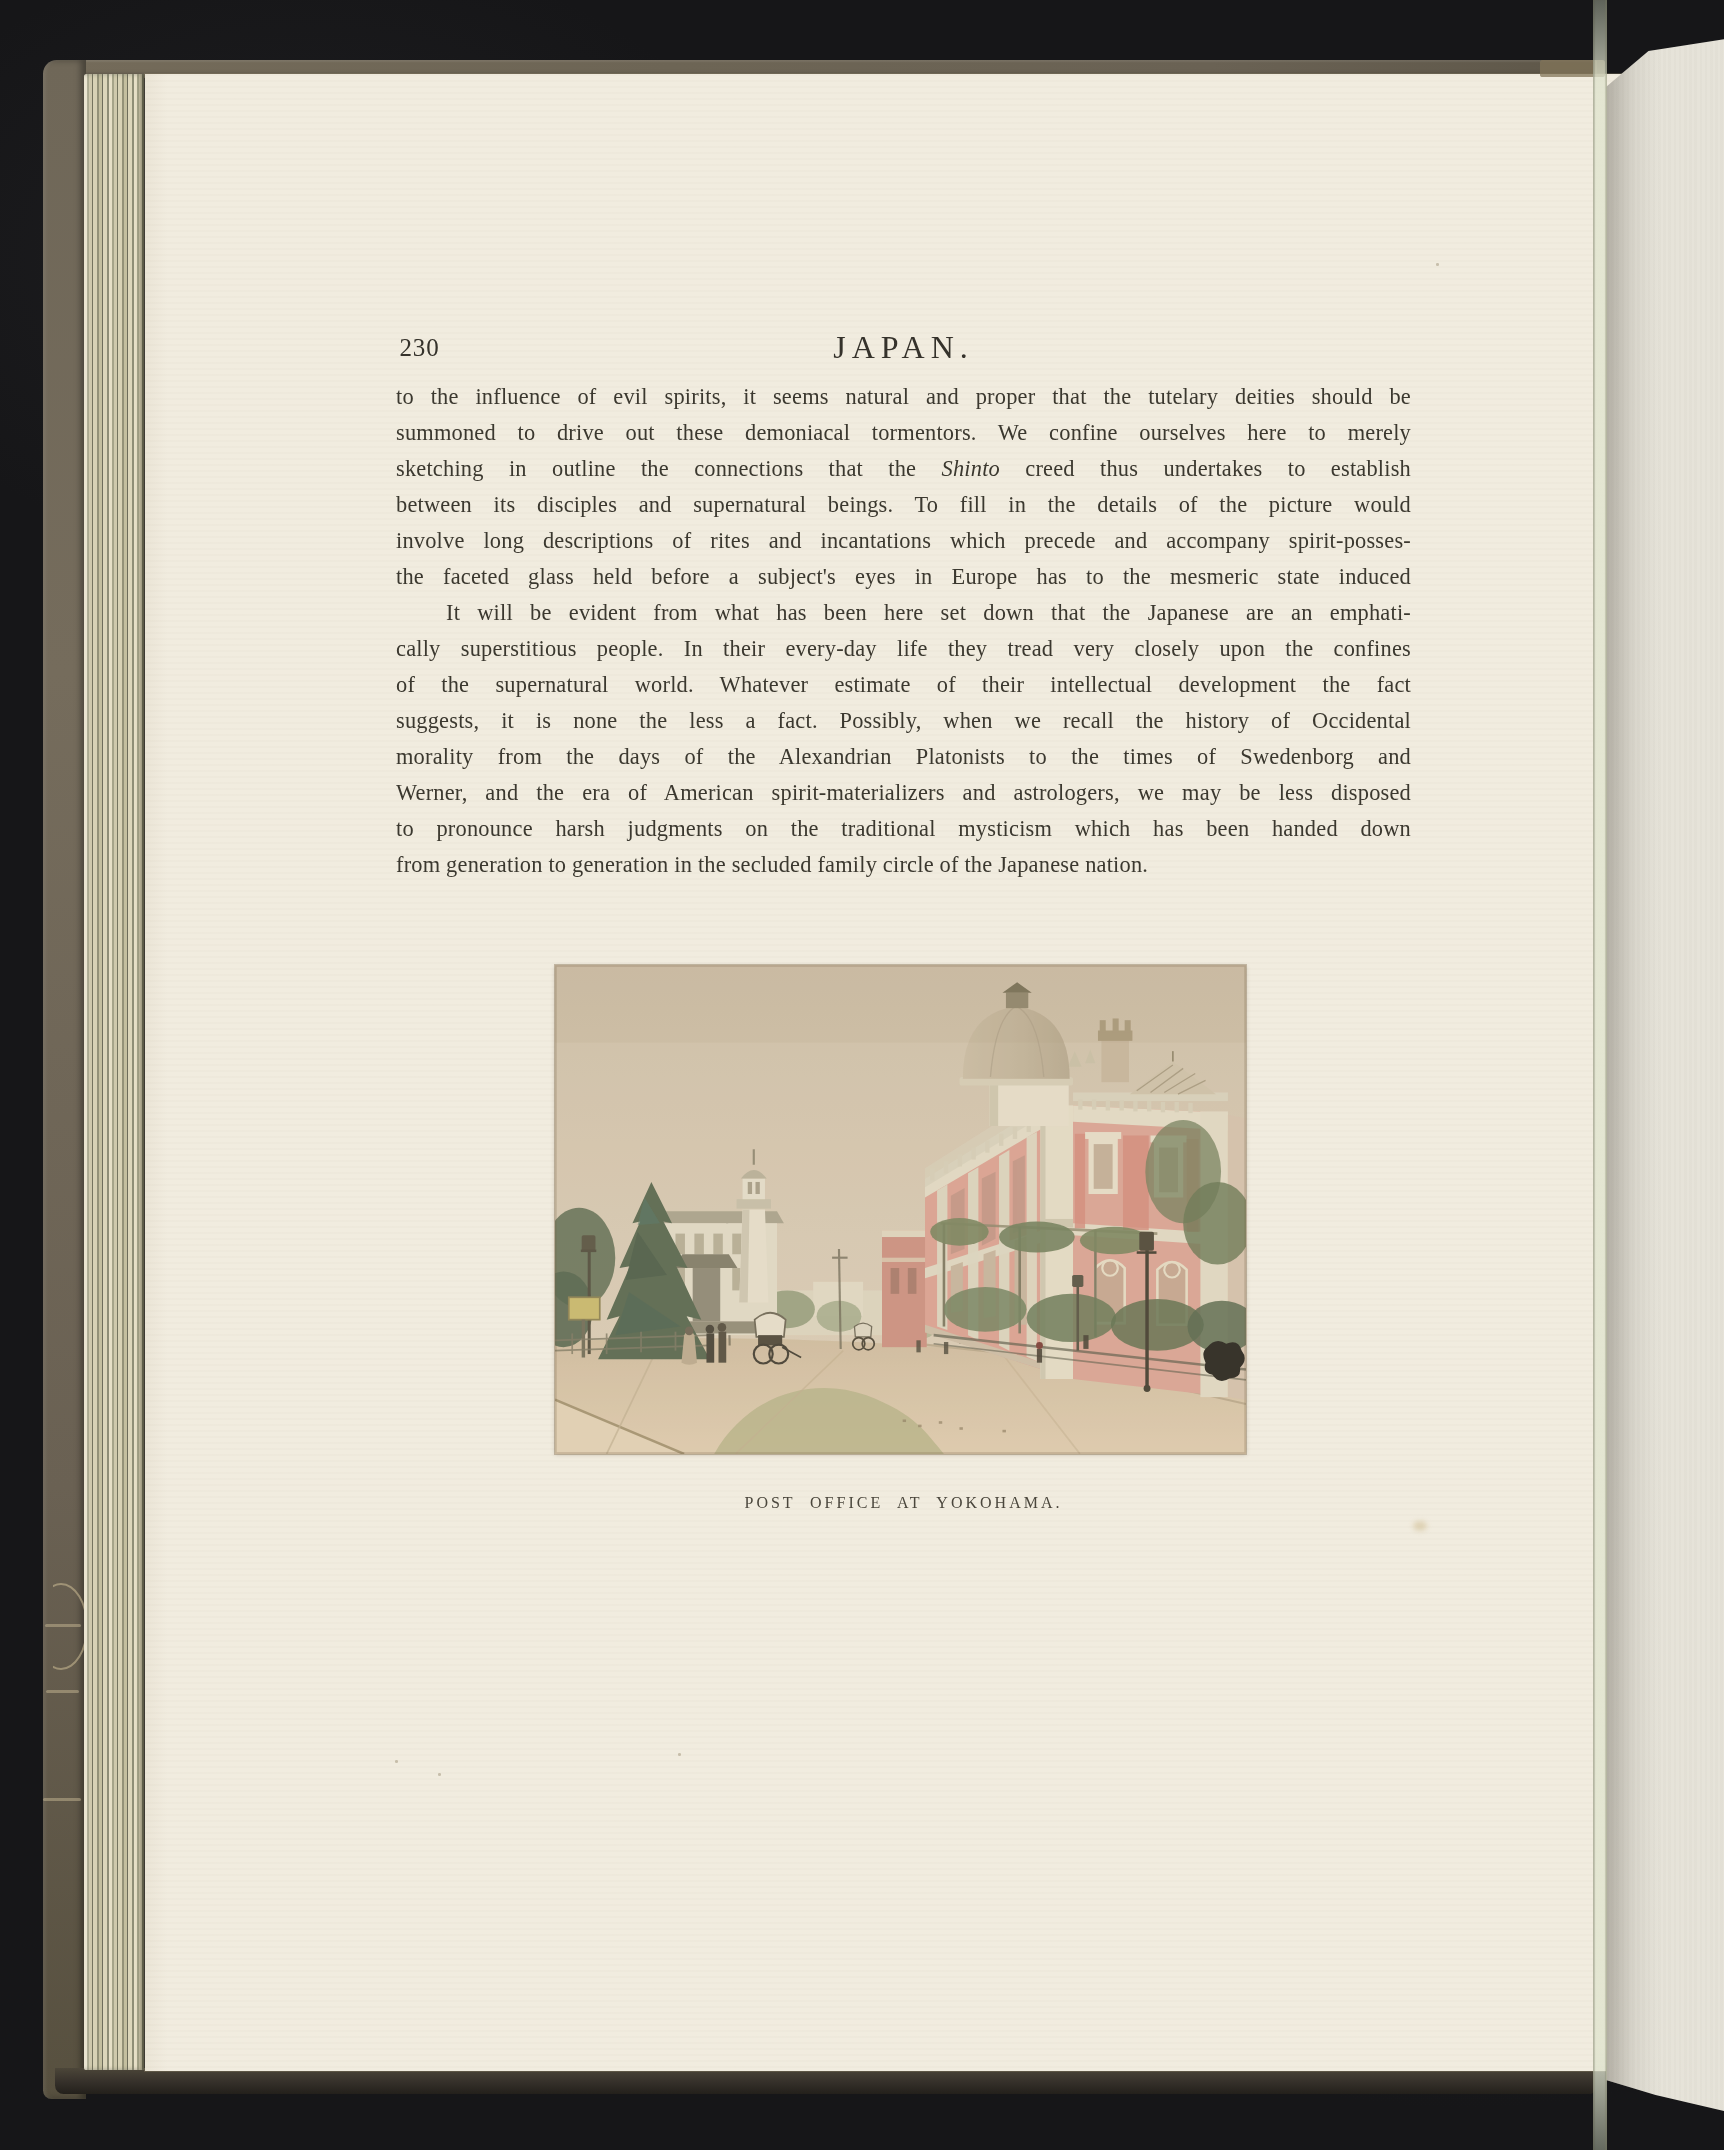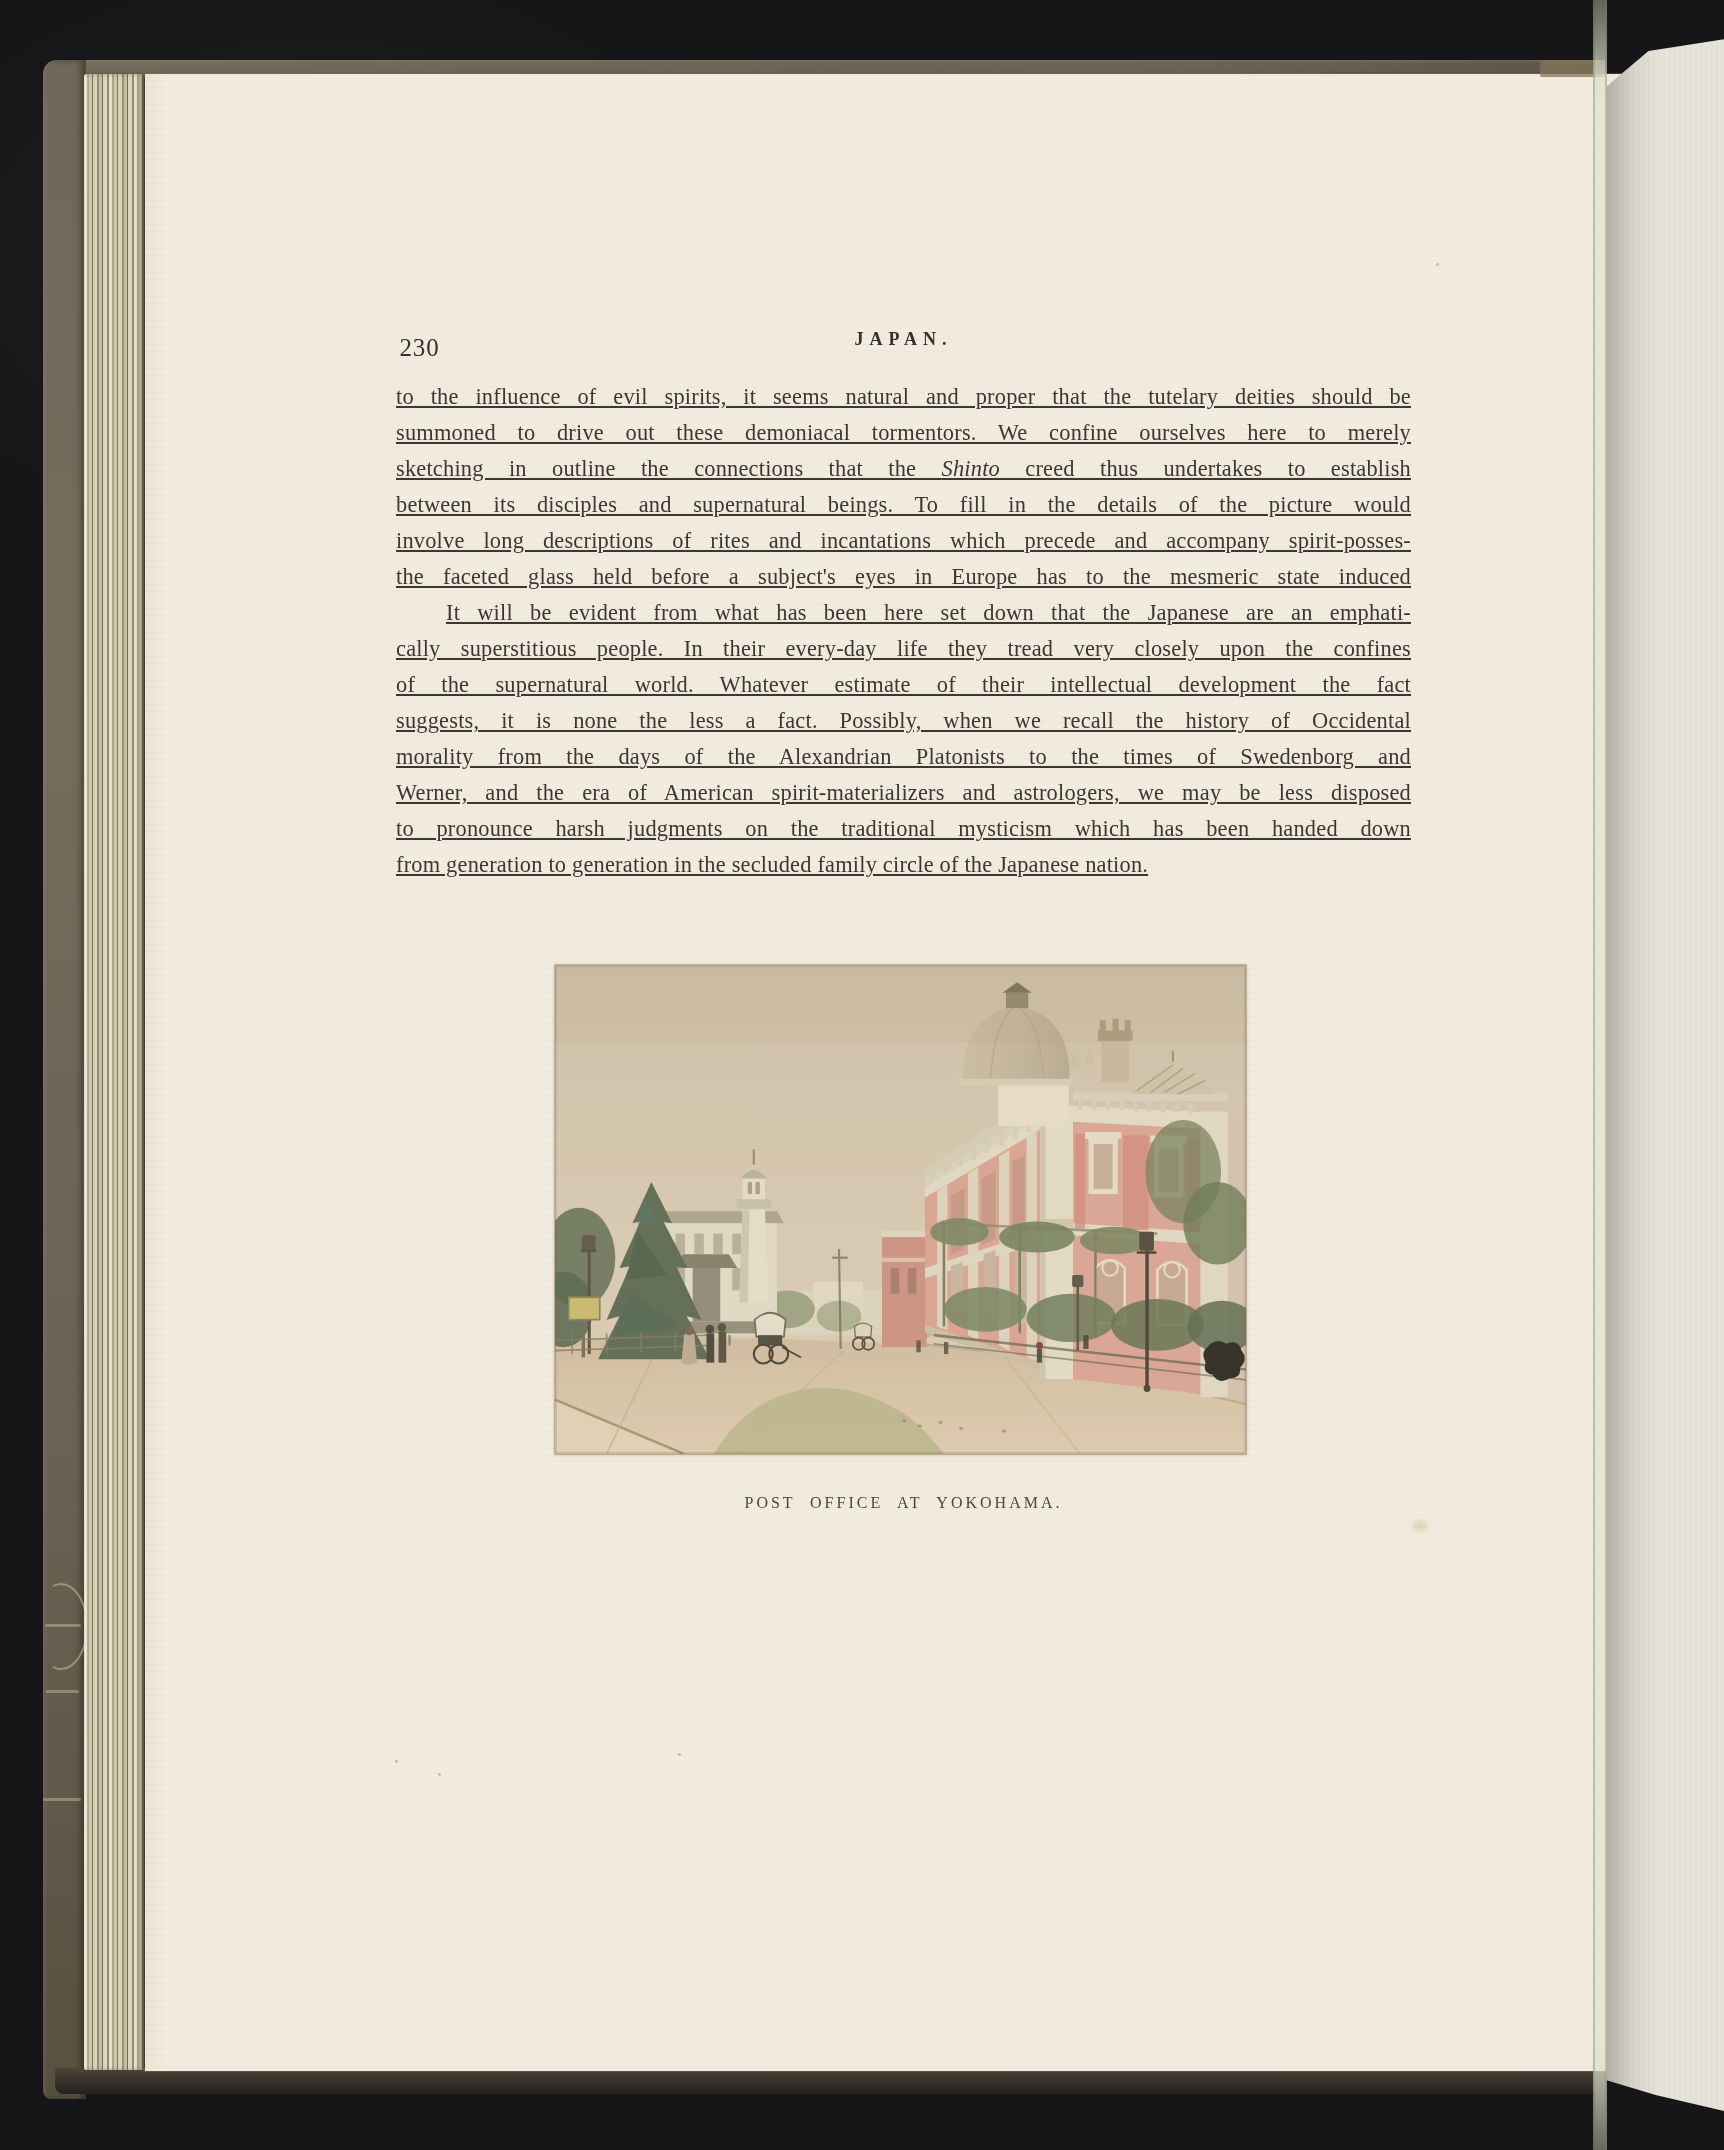--- a/index.html
+++ b/index.html
@@ -50,22 +50,22 @@
     position:absolute;left:145px;top:74px;width:1696px;height:1997px;
     background:
       repeating-linear-gradient(180deg, rgba(120,105,80,.022) 0 1.7px, rgba(0,0,0,0) 1.7px 6px),
       linear-gradient(90deg, rgba(150,130,95,.07) 0, rgba(0,0,0,0) 22.4px),
       linear-gradient(270deg, rgba(140,120,90,.10) 0, rgba(0,0,0,0) 52px),
       #f1ecdf;
     box-shadow:0 0 0 0.9px rgba(150,138,110,.35);
   }
   .folio{position:absolute;top:255px;left:251px;width:1015px;height:38px;color:#35322b;}
   .page-number{position:absolute;left:3.4px;top:5.2px;font-size:25px;letter-spacing:0.9px;}
-  .running-title{position:absolute;left:0;right:0;top:0;text-align:center;font-size:18px;letter-spacing:6px;font-weight:bold;}
-  .body-text{position:absolute;top:305px;left:251px;width:1015px;color:#3b382f;font-size:22.4px;letter-spacing:0.2px;text-decoration:underline;}
+  .running-title{position:absolute;left:0;right:0;top:0;text-align:center;font-size:32px;letter-spacing:6px;}
+  .body-text{position:absolute;top:305px;left:251px;width:1015px;color:#3b382f;font-size:22.4px;letter-spacing:0.2px;}
   .line{height:36px;line-height:36px;text-align:justify;text-align-last:justify;white-space:nowrap;}
   .line.justified{white-space:normal;}
   .line.last{text-align:left;text-align-last:left;}
   .line.indent{padding-left:50px;}
   .it{font-style:italic;}
   
   .photo{
     position:absolute;left:410px;top:891px;width:691px;height:489px;
     outline:0.9px solid rgba(139,120,90,.45);
     box-shadow:0 0.9px 4.3px rgba(90,75,50,.28);

